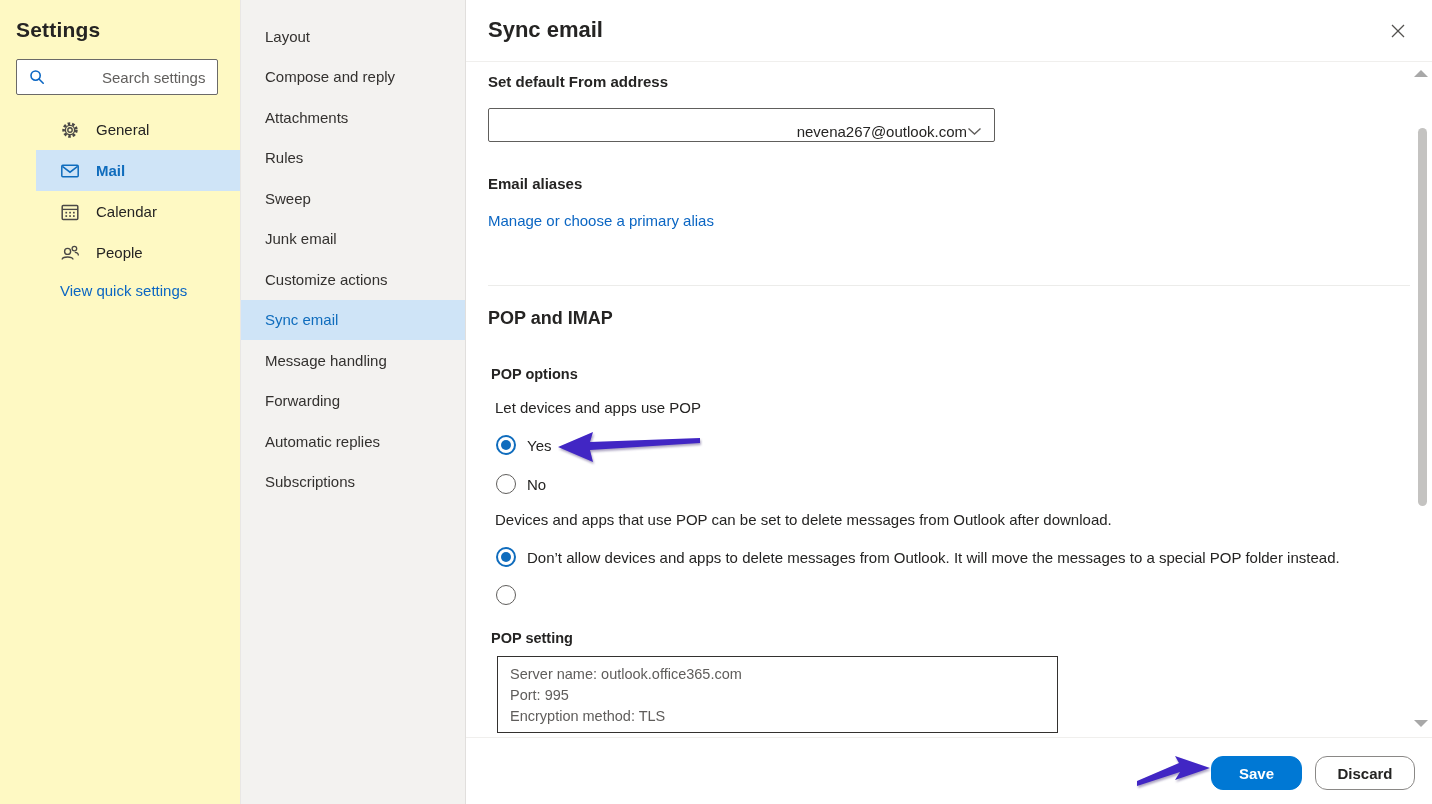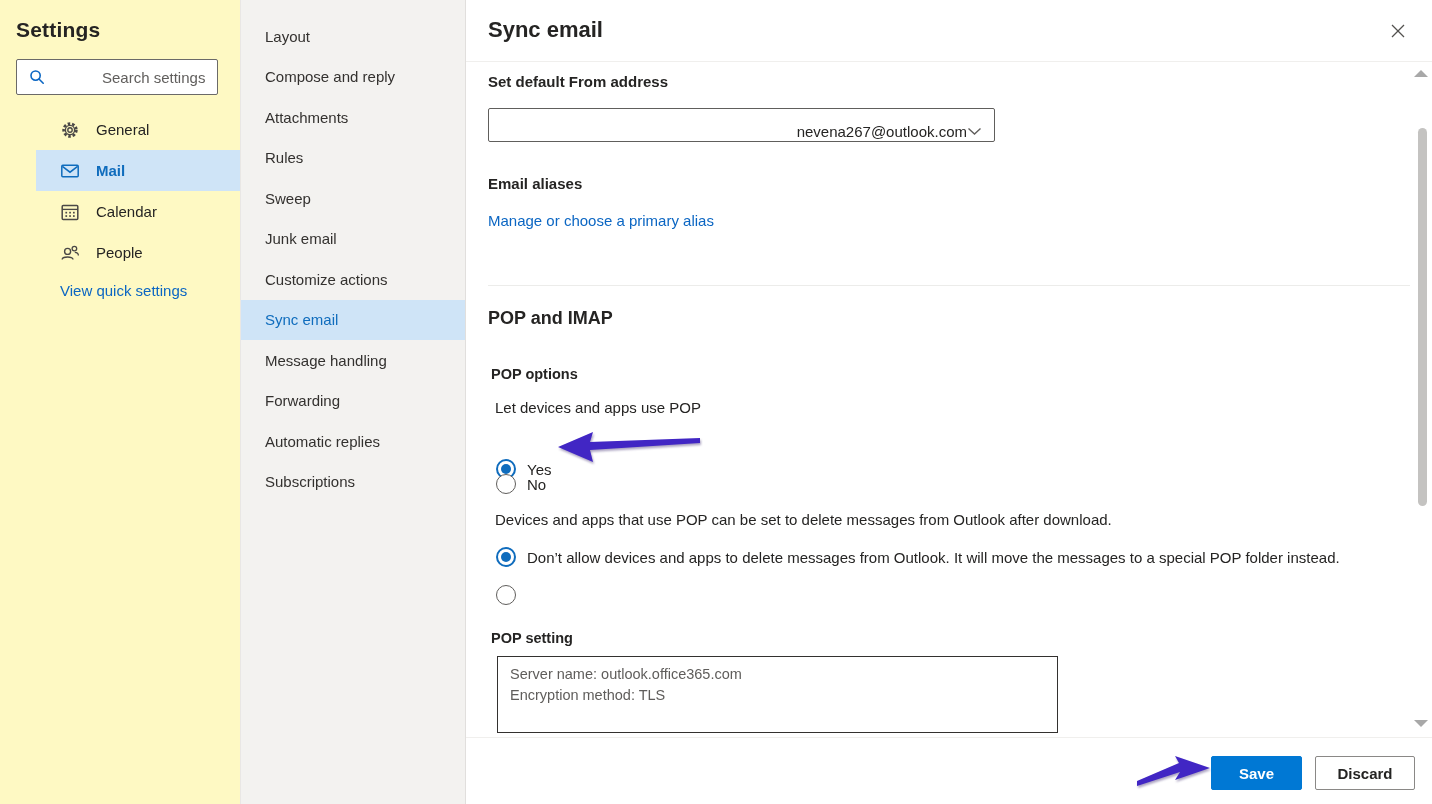--- a/index.html
+++ b/index.html
@@ -55,21 +55,21 @@
   .radio.checked { border:2px solid #0f6cbd; }
   .radio.checked::after { content:""; position:absolute; left:50%; top:50%; width:10px; height:10px;
     margin:-5px 0 0 -5px; border-radius:50%; background:#0f6cbd; }
 
   .server-box { left:31px; top:656px; width:561px; height:77px; border:1px solid #33312f;
     background:#fff; padding:7px 12px; overflow:hidden; }
   .server-box .srv-line { font-size:14.5px; color:#5f5d5b; line-height:21px; white-space:nowrap; }
 
   
   .footer { position:absolute; left:0; top:737px; width:100%; height:67px; background:#fff; border-top:1px solid #f0efed; }
-  .btn { position:absolute; top:18px; height:34px; border-radius:2px; font-size:15px; font-weight:700;
+  .btn { position:absolute; top:18px; height:34px; border-radius:12px; font-size:15px; font-weight:700;
     font-family:"Liberation Sans", sans-serif; cursor:pointer; }
   .btn-save { left:745px; width:91px; background:#0078d4; border:1px solid #0078d4; color:#fff; }
   .btn-discard { left:849px; width:100px; background:#fff; border:1px solid #8a8886; color:#252423; }
 
   
   .scroll-up, .scroll-down { position:absolute; left:948px; width:0; height:0; cursor:pointer;
     border-left:7px solid transparent; border-right:7px solid transparent; }
   .scroll-up   { top:70px;  border-bottom:7px solid #a8a8a8; }
   .scroll-down { top:720px; border-top:7px solid #a8a8a8; }
   .scroll-thumb { position:absolute; left:952px; top:128px; width:9px; height:378px;
@@ -188,21 +188,21 @@
 
     <div class="abs lbl-bold" style="left:22px; top:175px;">Email aliases</div>
     <a class="abs link" style="left:22px; top:212px;">Manage or choose a primary alias</a>
 
     <div class="abs section-divider"></div>
 
     <div class="abs section-heading" style="left:22px; top:308px;">POP and IMAP</div>
     <div class="abs lbl-bold" style="left:25px; top:366px; font-size:14.5px;">POP options</div>
     <div class="abs lbl" style="left:29px; top:399px;">Let devices and apps use POP</div>
 
-    <div class="abs radio-row" style="left:30px; top:459px;">
+    <div class="abs radio-row" style="left:30px; top:435px;">
       <span class="radio checked"></span>
       <span class="lbl">Yes</span>
     </div>
     <div class="abs radio-row" style="left:30px; top:474px;">
       <span class="radio"></span>
       <span class="lbl">No</span>
     </div>
 
     <svg class="annot-arrow" style="left:90px; top:429px;" width="146" height="36" viewBox="0 0 146 36">
       <polygon points="2,18 37,3 34,13 144,9 144,14 34,21 37,33" fill="#4126c4"></polygon>
@@ -214,20 +214,21 @@
       <span class="radio checked"></span>
       <span class="lbl">Don’t allow devices and apps to delete messages from Outlook. It will move the messages to a special POP folder instead.</span>
     </div>
     <div class="abs radio-row" style="left:30px; top:585px;">
       <span class="radio"></span>
     </div>
 
     <div class="abs lbl-bold" style="left:25px; top:630px; font-size:14.5px;">POP setting</div>
     <div class="abs server-box">
       <div class="srv-line">Server name: outlook.office365.com</div>
+      <div class="srv-line">Port: 995</div>
       <div class="srv-line">Encryption method: TLS</div>
     </div>
 
     <div class="scroll-up"></div>
     <div class="scroll-thumb"></div>
     <div class="scroll-down"></div>
 
     <div class="footer">
       <svg class="annot-arrow" style="left:668px; top:16px;" width="78" height="40" viewBox="0 0 78 40">
         <polygon points="76,14 41,2 45,9 3,27 3,32 46,18 41,26" fill="#4126c4"></polygon>

